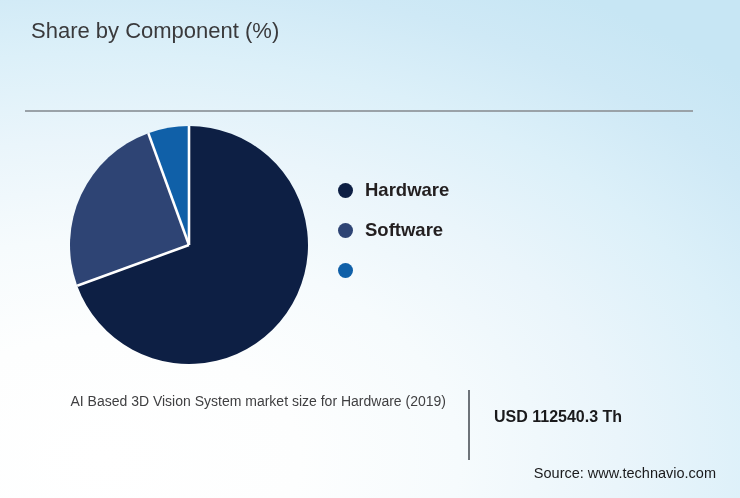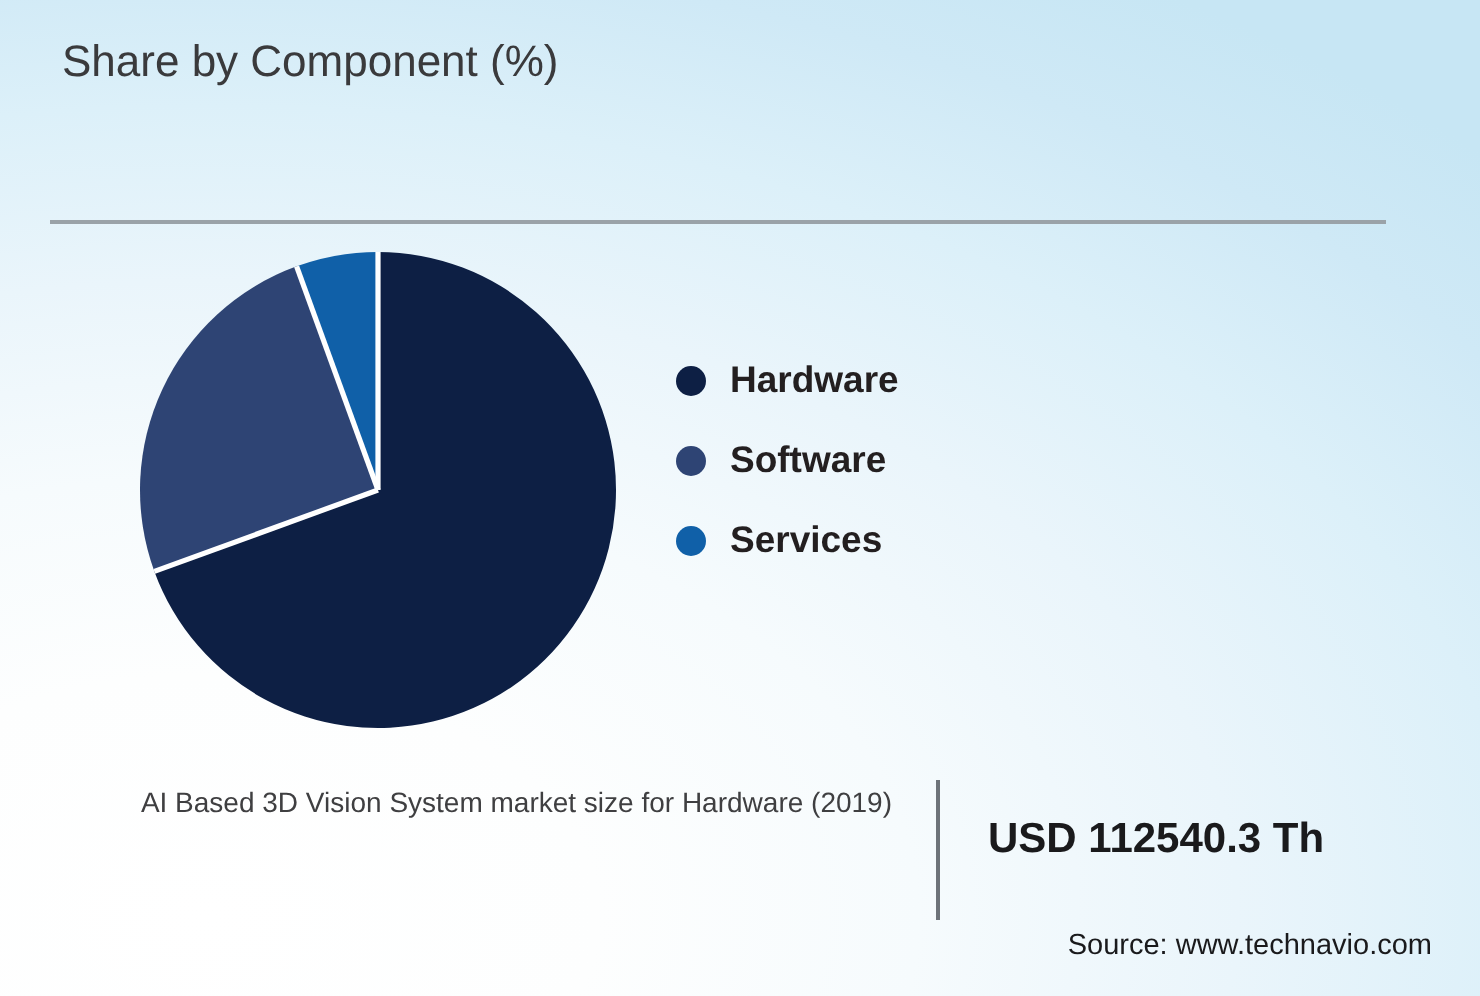--- a/index.html
+++ b/index.html
@@ -120,21 +120,21 @@
   }
   #stat-divider {
     width: 2px;
     height: 70px;
     background: #6d7379;
     flex: 0 0 auto;
     margin-top: -2px;
   }
   #stat-value {
     margin-left: 24px;
-    font-size: 21px;
+    font-size: 16px;
     font-weight: bold;
     color: #1a1a1c;
     white-space: nowrap;
     padding-top: 16px;
   }
 
   
   #source {
     position: absolute;
     right: 24px;
@@ -176,21 +176,20 @@
     <div class="legend-row">
       <span class="legend-dot" style="background:#0d1f44"></span>
       <span class="legend-label">Hardware</span>
     </div>
     <div class="legend-row">
       <span class="legend-dot" style="background:#2e4474"></span>
       <span class="legend-label">Software</span>
     </div>
     <div class="legend-row">
       <span class="legend-dot" style="background:#1060a8"></span>
-      <span class="legend-label">Services</span>
     </div>
   </div>
 
   <div id="footer-stat">
     <div id="stat-caption">AI Based 3D Vision System market size for Hardware (2019)</div>
     <div id="stat-divider"></div>
     <div id="stat-value">USD 112540.3 Th</div>
   </div>
 
   <div id="source">Source: www.technavio.com</div>

